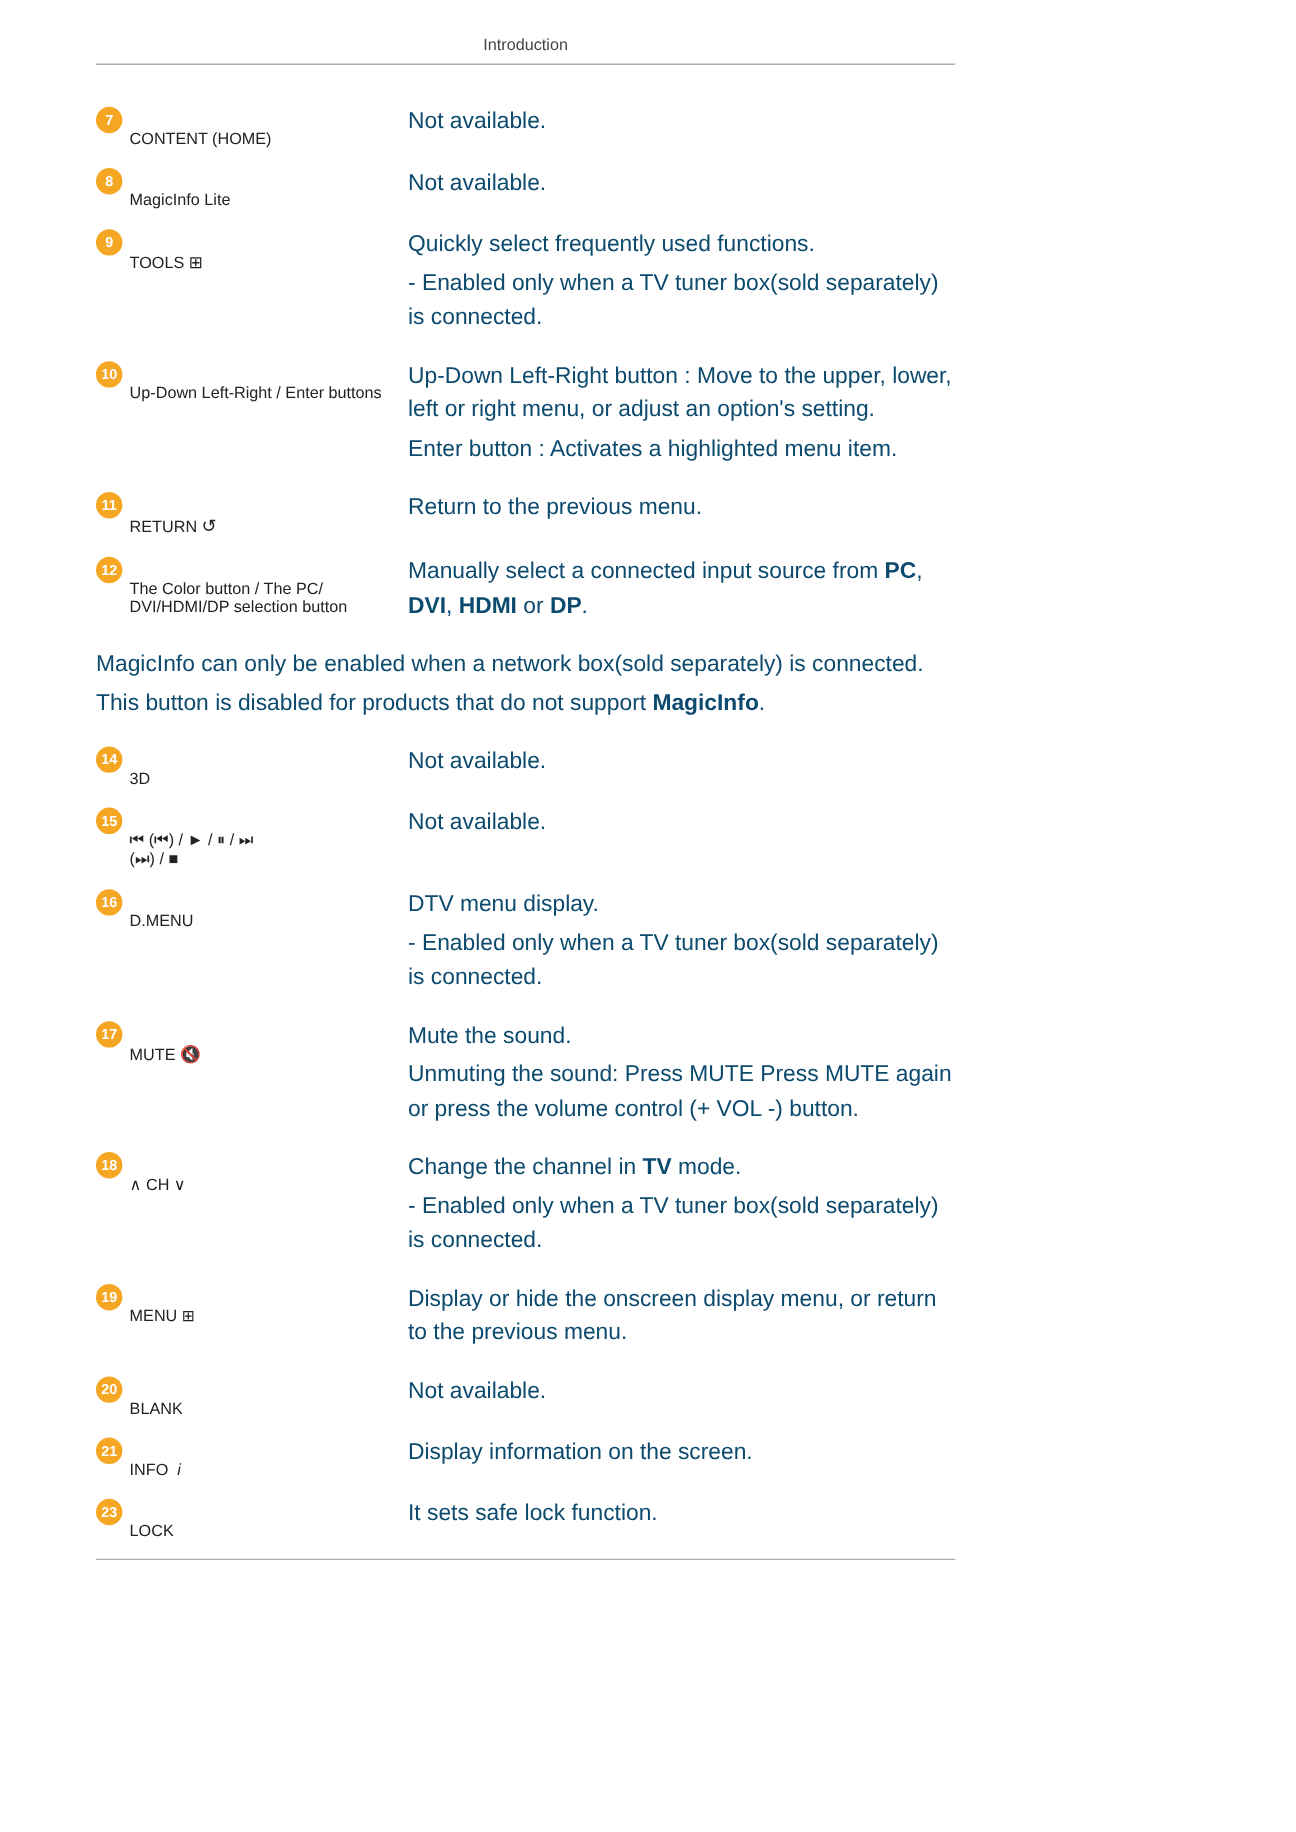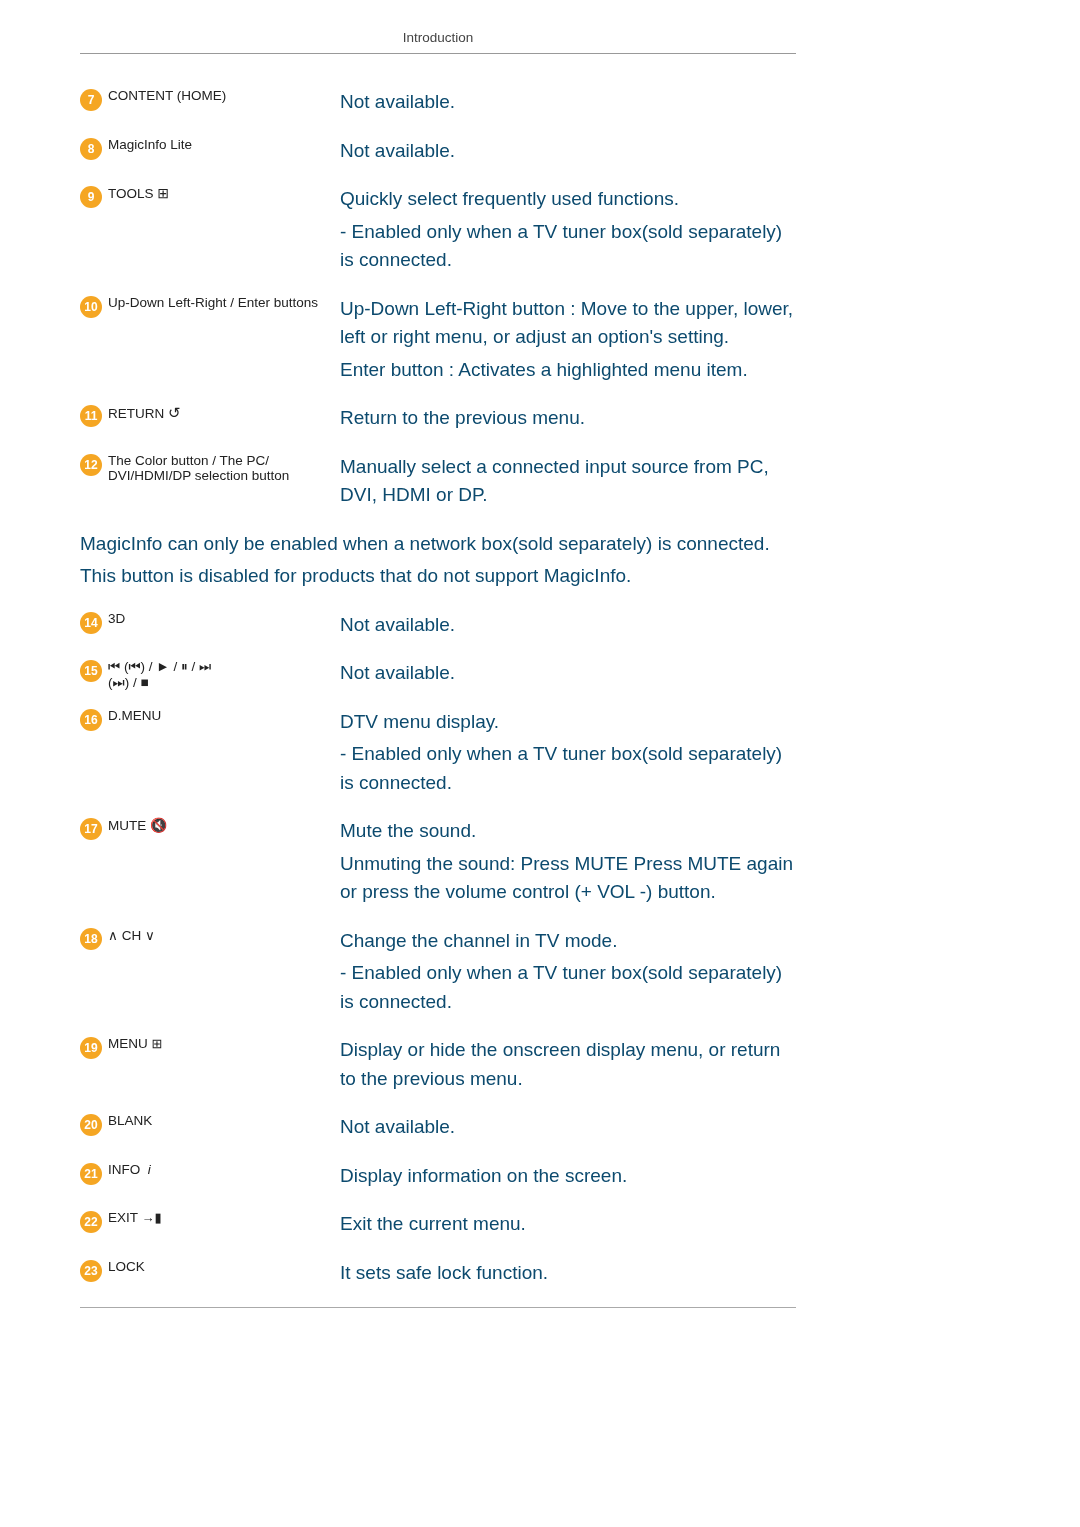--- a/index.html
+++ b/index.html
@@ -55,22 +55,23 @@
       font-size: 12px;
       font-weight: bold;
       color: #fff;
       margin-right: 6px;
       flex-shrink: 0;
       margin-top: 1px;
     }
     .badge-orange { background: #f5a623; }
     .label-text {
       font-size: 13.5px;
-    }
-    b { font-weight: normal; }
+      margin-top: 20px;
+    }
+    b { font-weight: bold; }
     .divider {
       border: none;
       border-top: 1px solid #aaa;
       margin: 10px 0 10px 0;
     }
   </style>
 </head>
 <body>
 
 <div class="page">
@@ -211,29 +212,20 @@
         <div class="left">
           <span class="badge badge-orange">21</span>
           <span class="label-text">INFO &nbsp;<i>i</i></span>
         </div>
         <div class="right">
           <p>Display information on the screen.</p>
         </div>
       </div>
       <div class="entry">
         <div class="left">
-          <span class="badge badge-orange">22</span>
-          <span class="label-text">EXIT <span style="font-size:13px;">→▮</span></span>
-        </div>
-        <div class="right">
-          <p>Exit the current menu.</p>
-        </div>
-      </div>
-      <div class="entry">
-        <div class="left">
           <span class="badge badge-orange">23</span>
           <span class="label-text">LOCK</span>
         </div>
         <div class="right">
           <p>It sets safe lock function.</p>
         </div>
       </div>
     </div>
 
   <hr class="divider">

